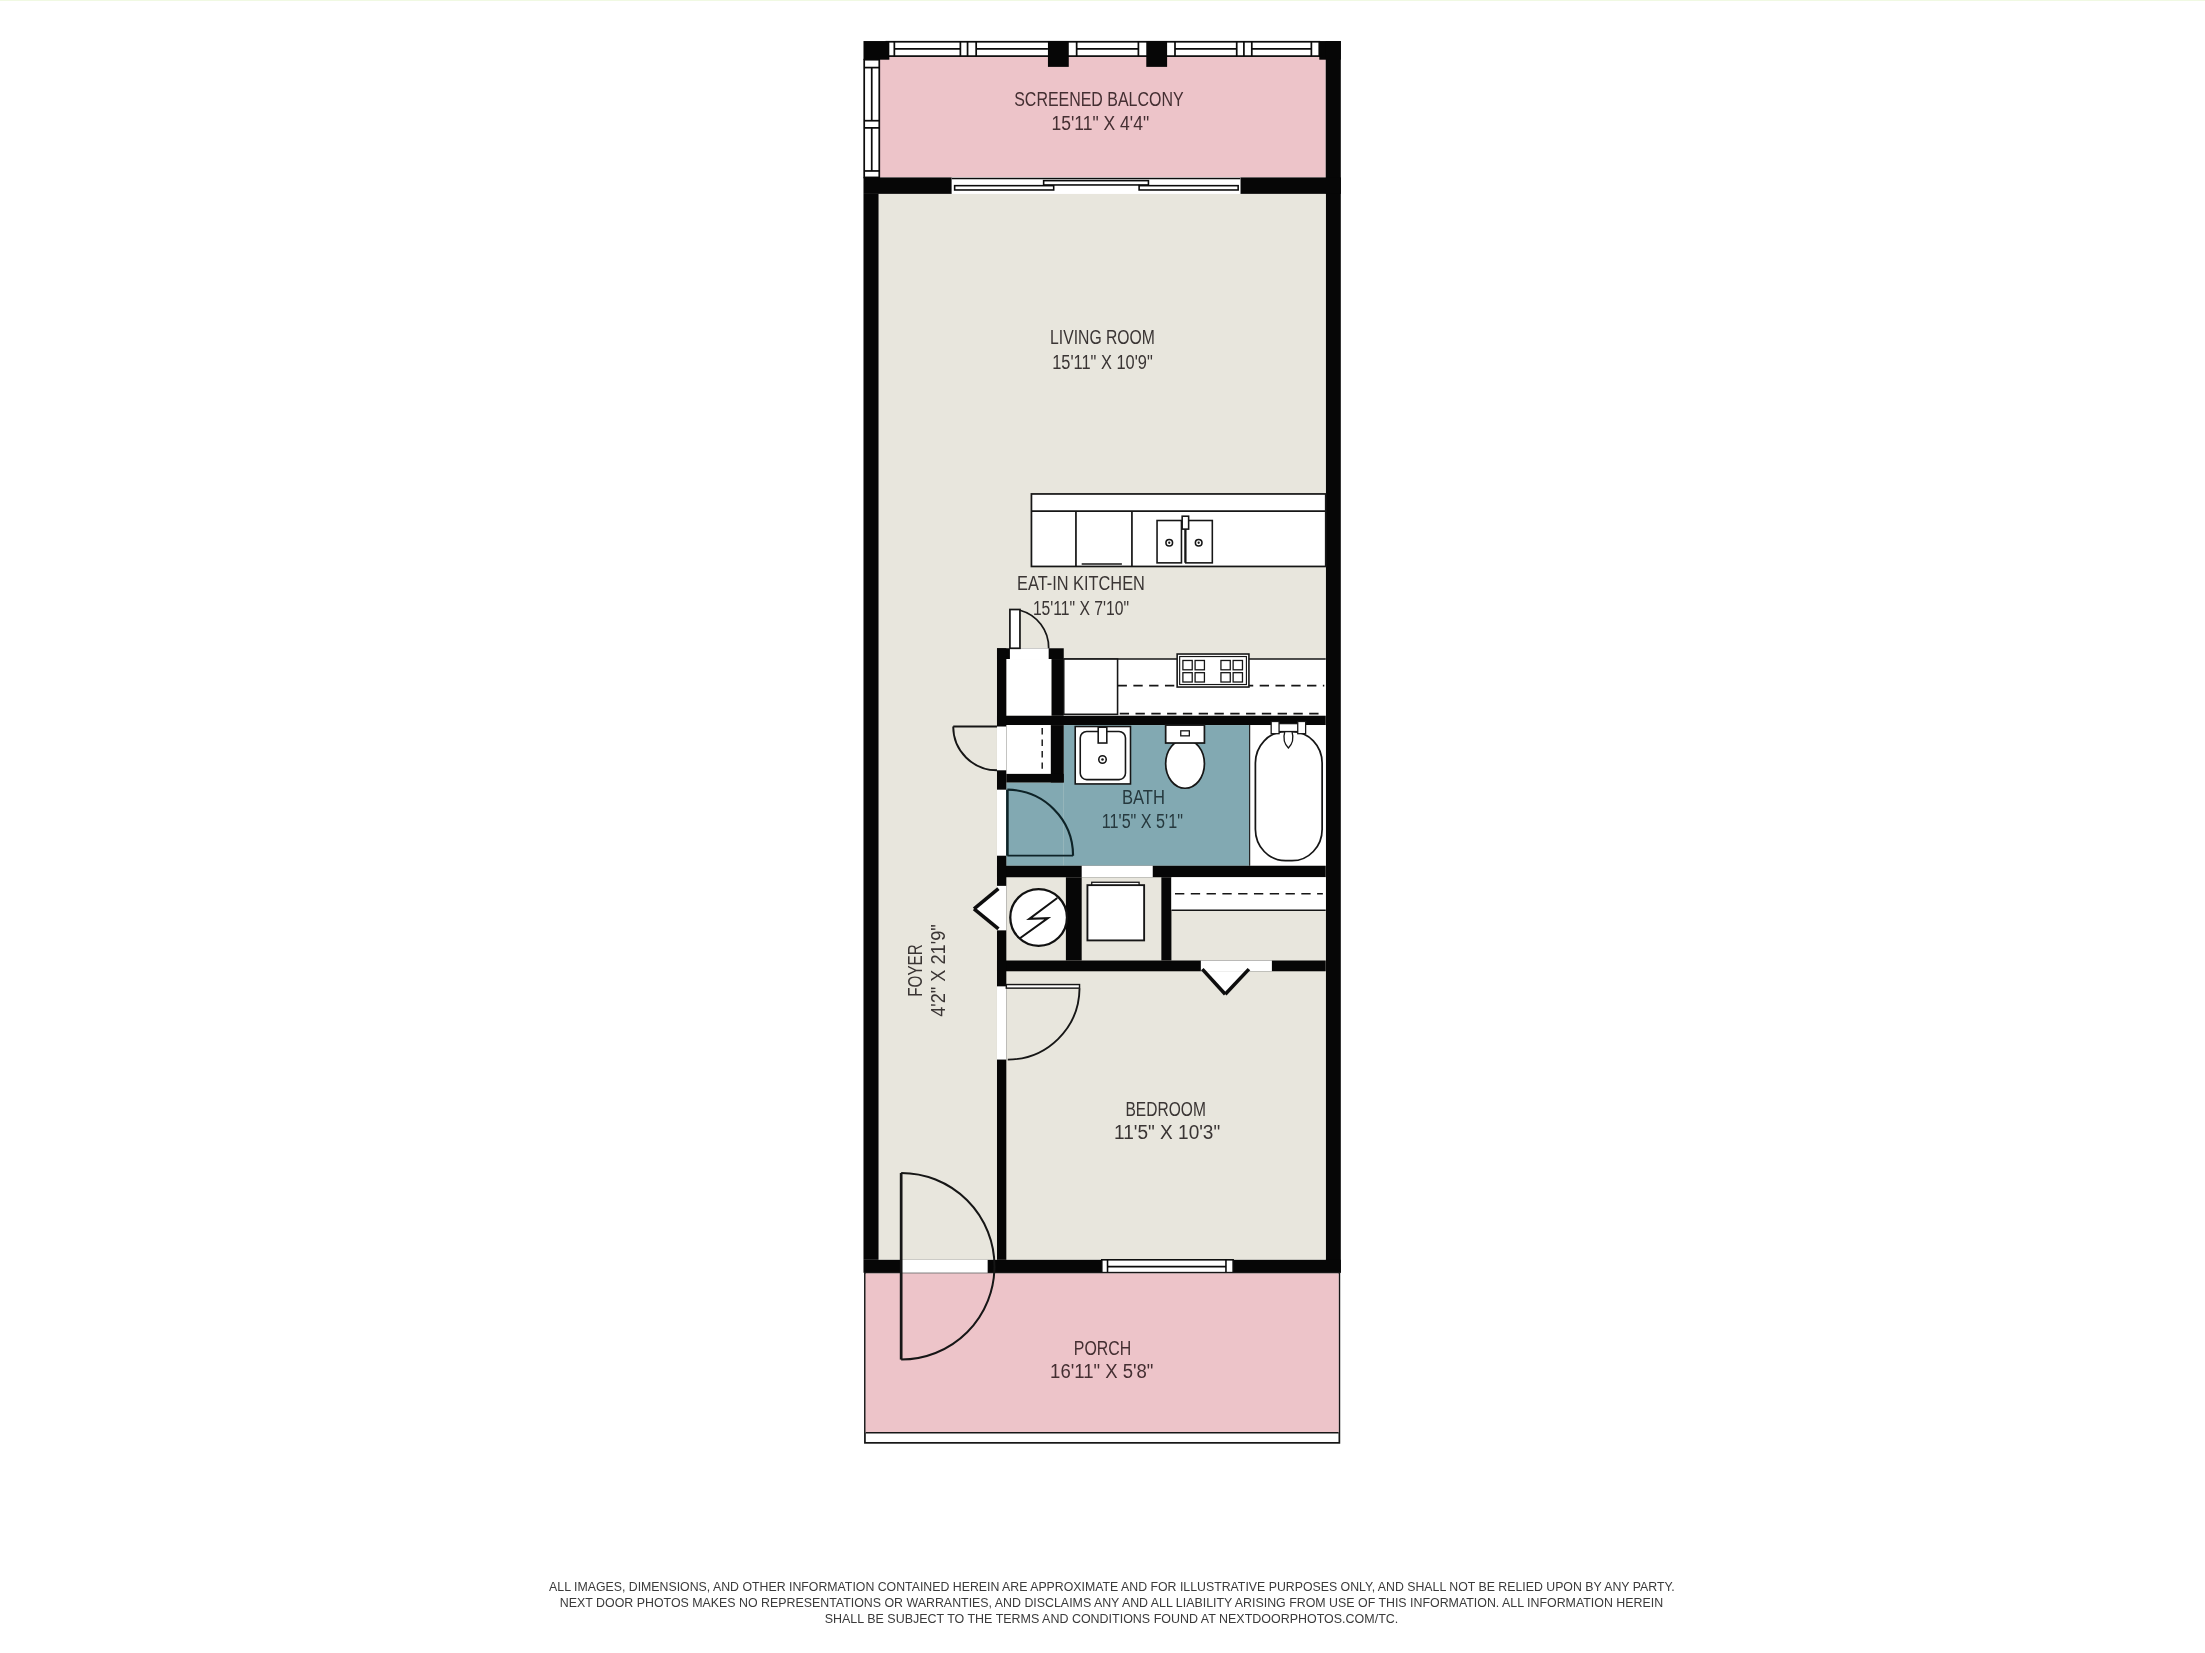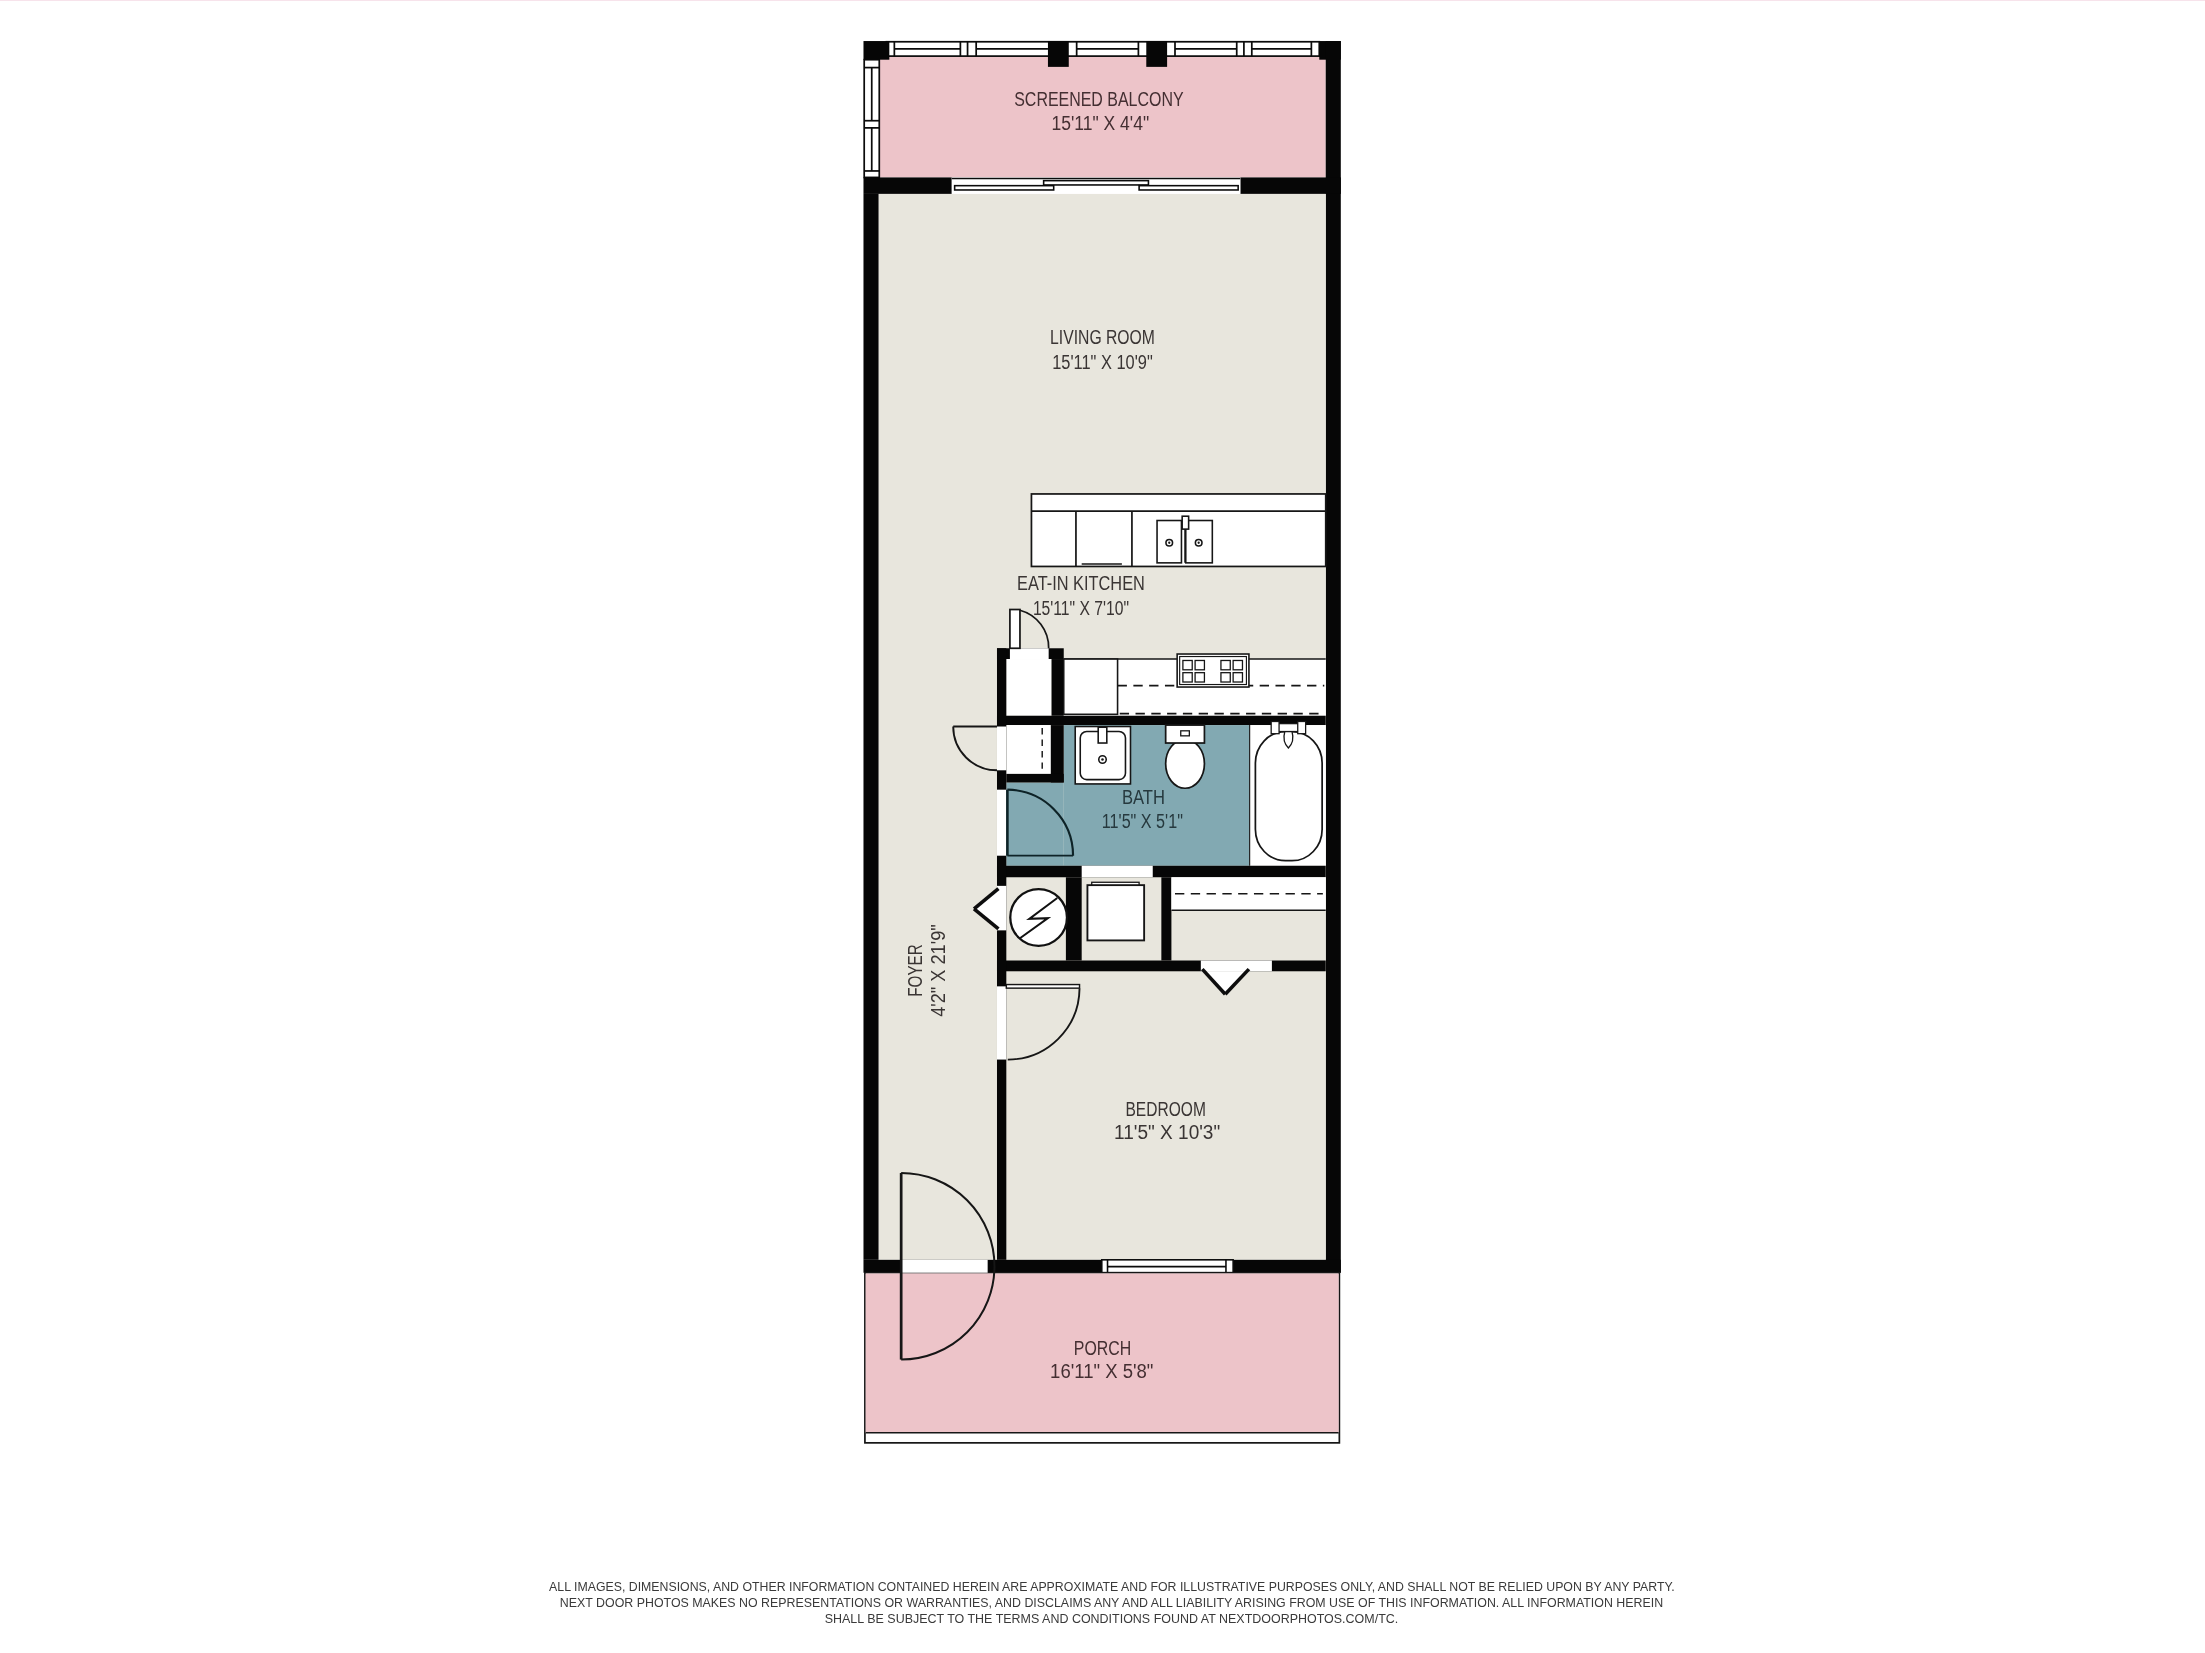--- a/index.html
+++ b/index.html
@@ -1,16 +1,16 @@
 <!DOCTYPE html>
 <html style="font-size:11.5px"><head>
 <meta charset="utf-8">
 <style>
   html,body{margin:0;padding:0;background:#ffffff;}
-  #page{position:relative;width:2205px;height:1654px;background:#be185d;overflow:hidden;}
+  #page{position:relative;width:2205px;height:1654px;background:#84cc16;overflow:hidden;}
   svg{position:absolute;left:0;top:0;}
   text{font-family:"Liberation Sans",sans-serif;}
   .lbl{fill:#3a3534;}
   .lblpink{fill:#442f32;}
   .lblteal{fill:#26393e;}
   .disc{fill:#3a3a3a;font-size:17.6px;}
 </style>
 </head>
 <body>
 <div id="page">

